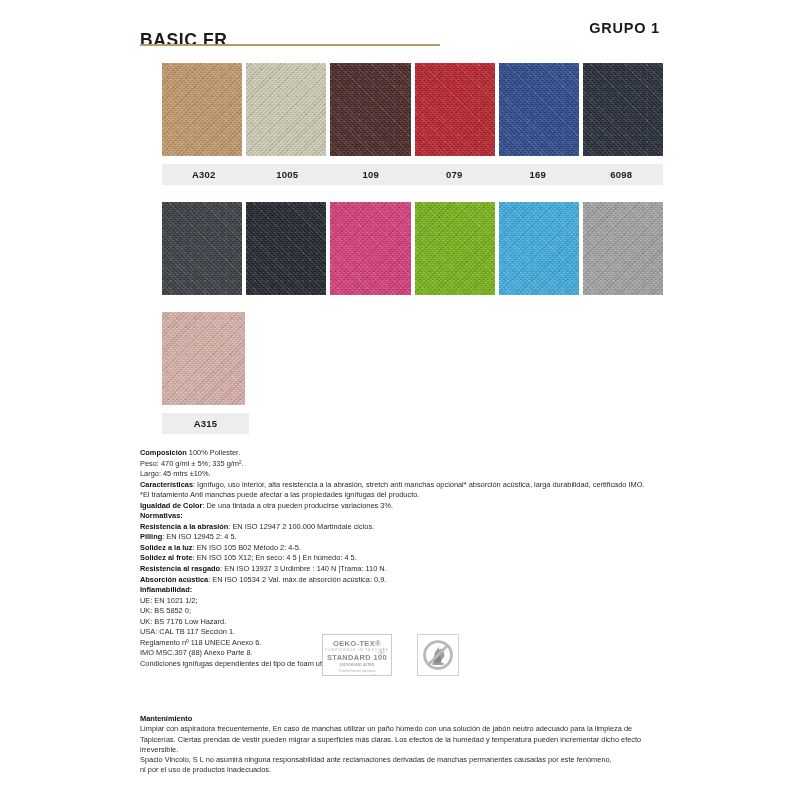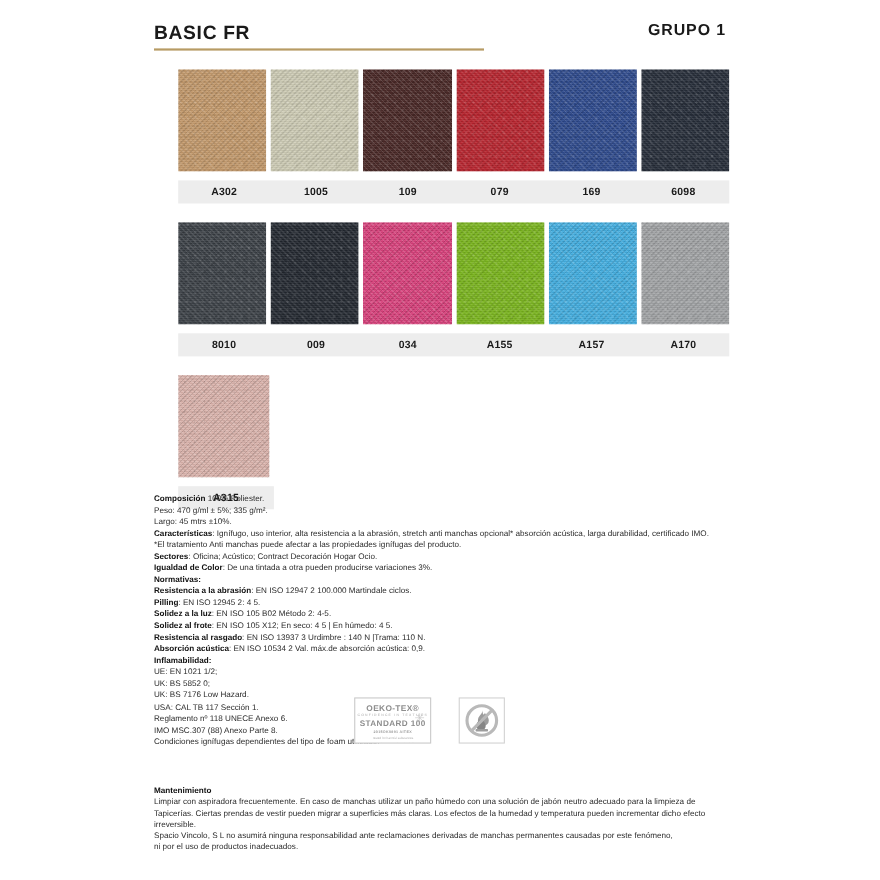--- a/index.html
+++ b/index.html
@@ -20,21 +20,21 @@
   .header {
     position: absolute;
     left: 140px;
     top: 18px;
     width: 520px;
     height: 34px;
   }
   .header-title {
     position: absolute;
     left: 0;
-    top: 1px;
+    top: 12px;
     font-size: 17.5px;
     font-weight: bold;
     letter-spacing: 0.6px;
     color: #1a1a1a;
     white-space: nowrap;
   }
   .header-group {
     position: absolute;
     right: 0;
     top: 2px;
@@ -274,28 +274,20 @@
       <div class="swatch">
           <div class="swatch-tex" style="background-color: rgb(122, 181, 29);"></div>
         </div>
       <div class="swatch">
           <div class="swatch-tex" style="background-color: rgb(67, 174, 224);"></div>
         </div>
       <div class="swatch">
           <div class="swatch-tex" style="background-color: rgb(162, 164, 166);"></div>
         </div>
     </div>
-    <div class="label-bar">
-      <div class="label-cell">8010</div>
-      <div class="label-cell">009</div>
-      <div class="label-cell">034</div>
-      <div class="label-cell">A155</div>
-      <div class="label-cell">A157</div>
-      <div class="label-cell">A170</div>
-    </div>
   </div>
 
   <div class="swatch-row" style="margin-top:17px;">
     <div class="swatch-strip">
       <div class="swatch">
           <div class="swatch-tex" style="background-color: rgb(217, 178, 171);"></div>
         </div>
     </div>
     <div class="label-bar partial">
       <div class="label-cell">A315</div>
@@ -303,21 +295,20 @@
   </div>
 
 </div>
 
 <div class="specs">
   <div class="line"><b>Composición</b><span> 100% Poliester.</span></div>
   <div class="line">Peso: 470 g/ml ± 5%; 335 g/m².</div>
   <div class="line">Largo: 45 mtrs ±10%.</div>
   <div class="wrapline"><b>Características</b><span>: Ignífugo, uso interior, alta resistencia a la abrasión, stretch anti manchas opcional* absorción acústica, larga durabilidad, certificado IMO.</span></div>
   <div class="line">*El tratamiento Anti manchas puede afectar a las propiedades ignífugas del producto.</div>
-  <div class="line"><b>Sectores</b><span>: Oficina; Acústico; Contract  Decoración Hogar Ocio.</span></div>
   <div class="line"><b>Igualdad de Color</b><span>: De una tintada a otra pueden producirse variaciones 3%.</span></div>
   <div class="line"><b>Normativas:</b></div>
   <div class="line"><b>Resistencia a la abrasión</b><span>: EN ISO 12947 2    100.000 Martindale ciclos.</span></div>
   <div class="line"><b>Pilling</b><span>: EN ISO 12945 2: 4 5.</span></div>
   <div class="line"><b>Solidez a la luz</b><span>: EN ISO 105 B02 Método 2: 4-5.</span></div>
   <div class="line"><b>Solidez al frote</b><span>: EN ISO 105 X12; En seco: 4 5 | En húmedo: 4 5.</span></div>
   <div class="line"><b>Resistencia al rasgado</b><span>:  EN ISO 13937 3 Urdimbre : 140 N |Trama: 110 N.</span></div>
   <div class="line"><b>Absorción acústica</b><span>: EN ISO 10534 2 Val. máx.de absorción acústica: 0,9.</span></div>
   <div class="line"><b>Inflamabilidad:</b></div>
   <div class="line">UE: EN 1021 1/2;</div>

